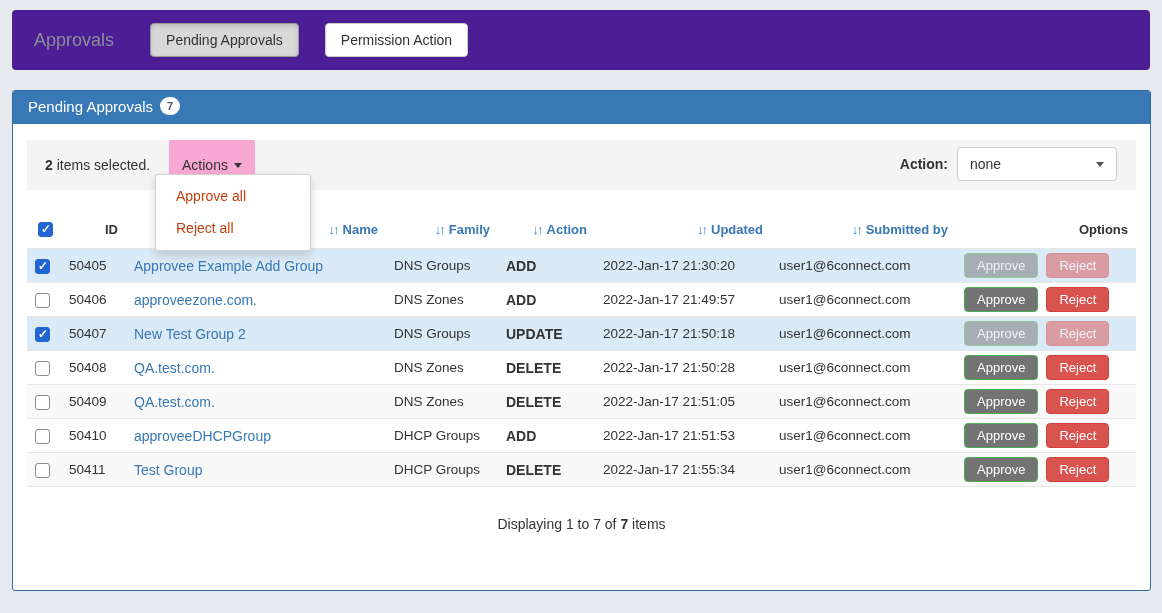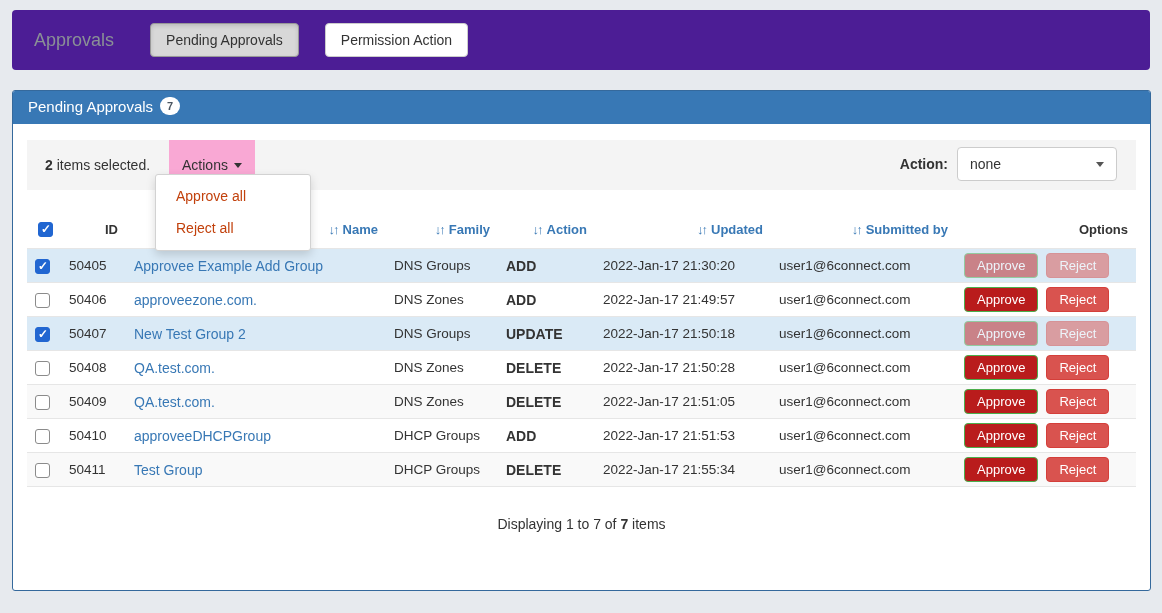--- a/index.html
+++ b/index.html
@@ -72,21 +72,21 @@
   
   .cb { display:inline-block; width:15px; height:15px; border-radius:3px;
     background:#fff; border:1px solid #8b8b8b; vertical-align:middle; cursor:pointer; position:relative; }
   .cb.checked { background:#2166d1; border-color:#2166d1; }
   .cb.checked::after { content:"✓"; position:absolute; left:2px; top:-1px;
     color:#fff; font-size:12px; font-weight:bold; }
 
   
   .opt-btn { display:inline-block; border-radius:4px; color:#fff; font-size:13px;
     padding:4px 12px; cursor:pointer; border:1px solid transparent; }
-  .btn-approve { background:#b91c1c; border-color:#4cae4c; margin-right:8px; }
+  .btn-approve { background:#737373; border-color:#4cae4c; margin-right:8px; }
   .btn-reject { background:#d9534f; border-color:#d43f3a; }
   .opt-btn.disabled { opacity:.5; cursor:default; }
 
   .table-footer { text-align:center; margin-top:29px; font-size:14px; color:#333; }
   .table-footer b { font-weight:bold; }
 </style>
 </head>
 <body>
 
 <div class="header-box">

